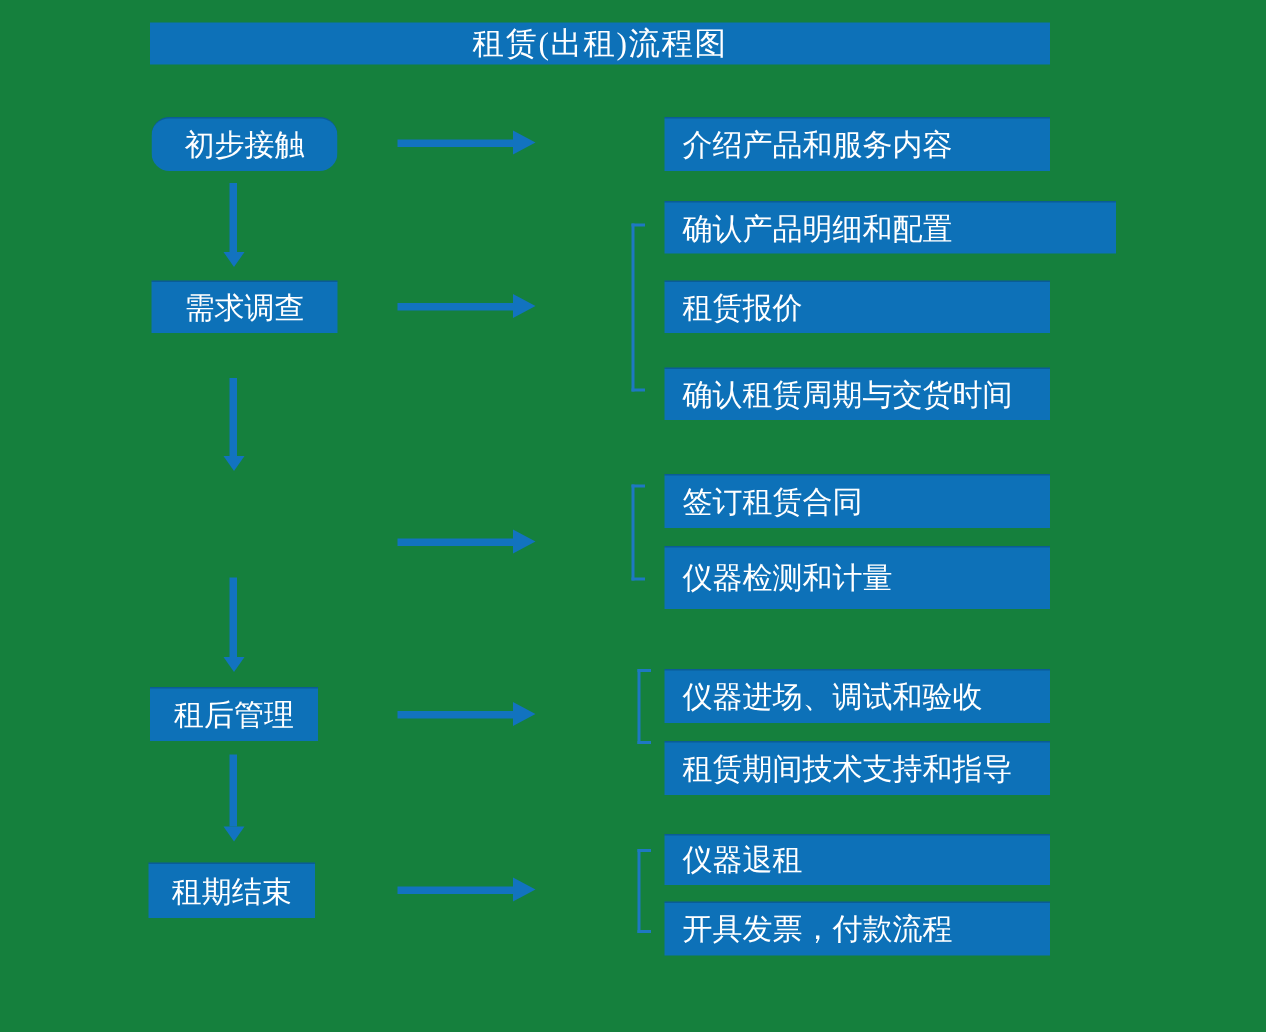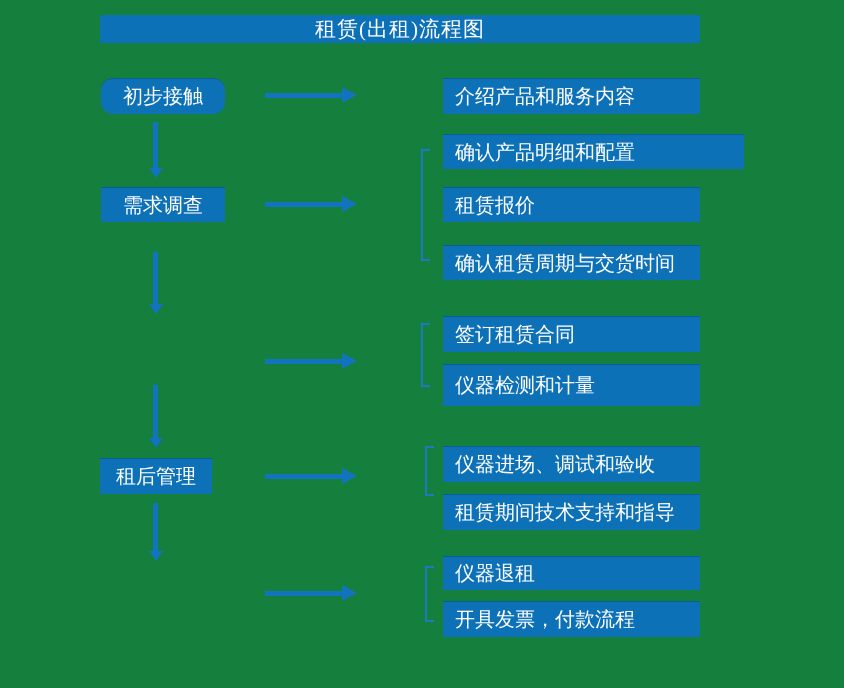--- a/index.html
+++ b/index.html
@@ -71,20 +71,21 @@
 
 <div class="canvas">
 
   <div class="title-bar">
     <span>租赁(出租)流程图</span>
   </div>
 
   <div class="box step-box" style="left:101px; top:78px;  width:124px; height:36px;border-radius:12px;">初步接触</div>
   <div class="box step-box" style="left:101px; top:187px; width:124px; height:35px;">需求调查</div>
   <div class="box step-box" style="left:100px; top:458px; width:112px; height:36px;">租后管理</div>
+  <div class="box step-box" style="left:99px;  top:575px; width:111px; height:37px;">租期结束</div>
 
   <div class="varrow" style="top:122px; height:56px;">
     <div class="shaft"></div>
     <div class="head"></div>
   </div>
   <div class="varrow" style="top:252px; height:62px;">
     <div class="shaft"></div>
     <div class="head"></div>
   </div>
   <div class="varrow" style="top:385px; height:63px;">

